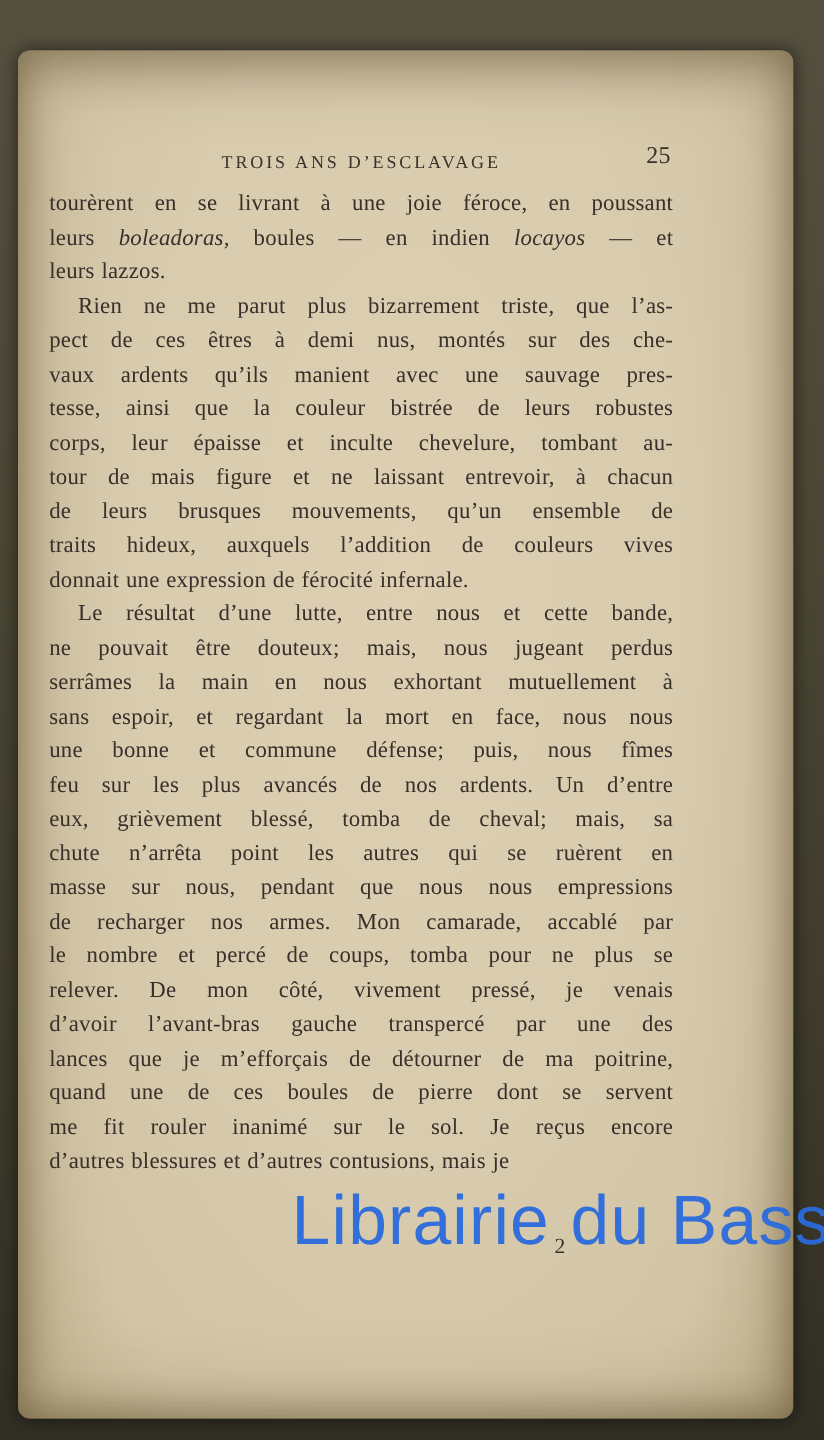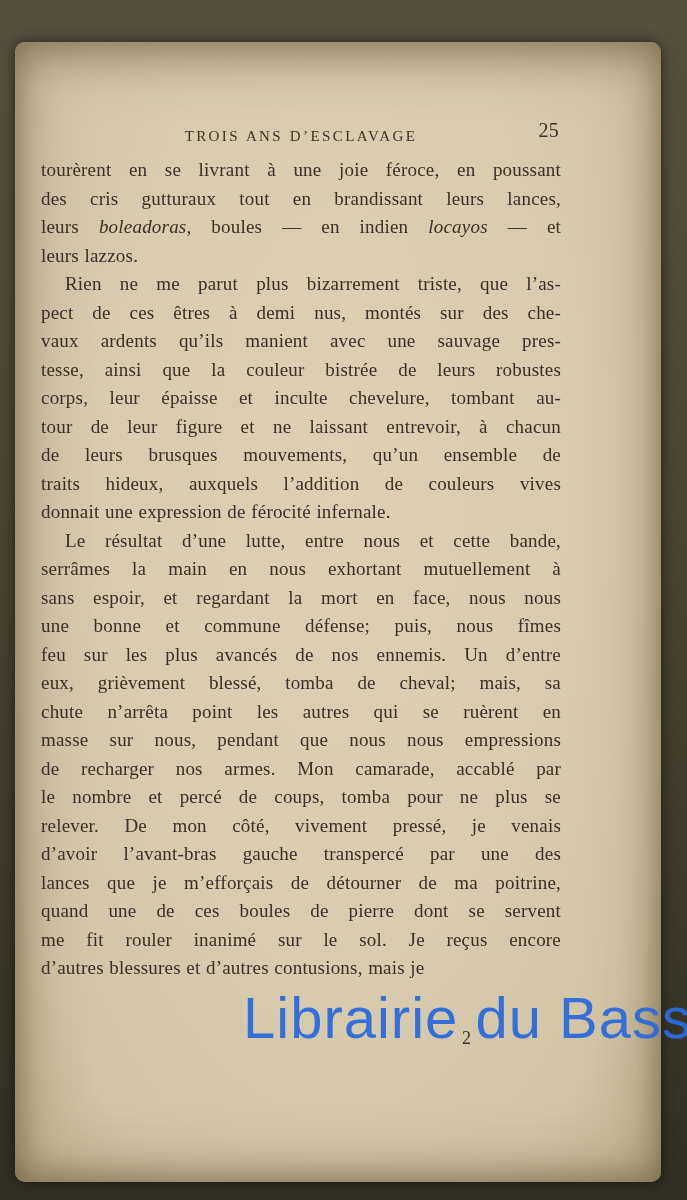--- a/index.html
+++ b/index.html
@@ -65,41 +65,41 @@
     <div class="text-block">
 
       <div class="page-header">
         <div class="header-title">TROIS ANS D’ESCLAVAGE</div>
         <div class="page-num">25</div>
       </div>
 
       <div id="paragraphs">
           <div class="paragraph">
             <div class="line">tourèrent en se livrant à une joie féroce, en poussant</div>
-            <div class="line">des cris gutturaux tout en brandissant leurs lances,</div>
             <div class="line">leurs <i>boleadoras,</i> boules — en indien <i>locayos</i> — et</div>
             <div class="line last">leurs lazzos.</div>
           </div>
           <div class="paragraph">
             <div class="line indent">Rien ne me parut plus bizarrement triste, que l’as-</div>
             <div class="line">pect de ces êtres à demi nus, montés sur des che-</div>
             <div class="line">vaux ardents qu’ils manient avec une sauvage pres-</div>
             <div class="line">tesse, ainsi que la couleur bistrée de leurs robustes</div>
             <div class="line">corps, leur épaisse et inculte chevelure, tombant au-</div>
-            <div class="line">tour de leur figure et ne laissant entrevoir, à chacun</div>
+            <div class="line">tour de mais figure et ne laissant entrevoir, à chacun</div>
             <div class="line">de leurs brusques mouvements, qu’un ensemble de</div>
             <div class="line">traits hideux, auxquels l’addition de couleurs vives</div>
             <div class="line last">donnait une expression de férocité infernale.</div>
           </div>
           <div class="paragraph">
             <div class="line indent">Le résultat d’une lutte, entre nous et cette bande,</div>
+            <div class="line">ne pouvait être douteux; mais, nous jugeant perdus</div>
             <div class="line">serrâmes la main en nous exhortant mutuellement à</div>
             <div class="line">sans espoir, et regardant la mort en face, nous nous</div>
             <div class="line">une bonne et commune défense; puis, nous fîmes</div>
-            <div class="line">feu sur les plus avancés de nos ennemis. Un d’entre</div>
+            <div class="line">feu sur les plus avancés de nos ardents. Un d’entre</div>
             <div class="line">eux, grièvement blessé, tomba de cheval; mais, sa</div>
             <div class="line">chute n’arrêta point les autres qui se ruèrent en</div>
             <div class="line">masse sur nous, pendant que nous nous empressions</div>
             <div class="line">de recharger nos armes. Mon camarade, accablé par</div>
             <div class="line">le nombre et percé de coups, tomba pour ne plus se</div>
             <div class="line">relever. De mon côté, vivement pressé, je venais</div>
             <div class="line">d’avoir l’avant-bras gauche transpercé par une des</div>
             <div class="line">lances que je m’efforçais de détourner de ma poitrine,</div>
             <div class="line">quand une de ces boules de pierre dont se servent</div>
             <div class="line">me fit rouler inanimé sur le sol. Je reçus encore</div>

